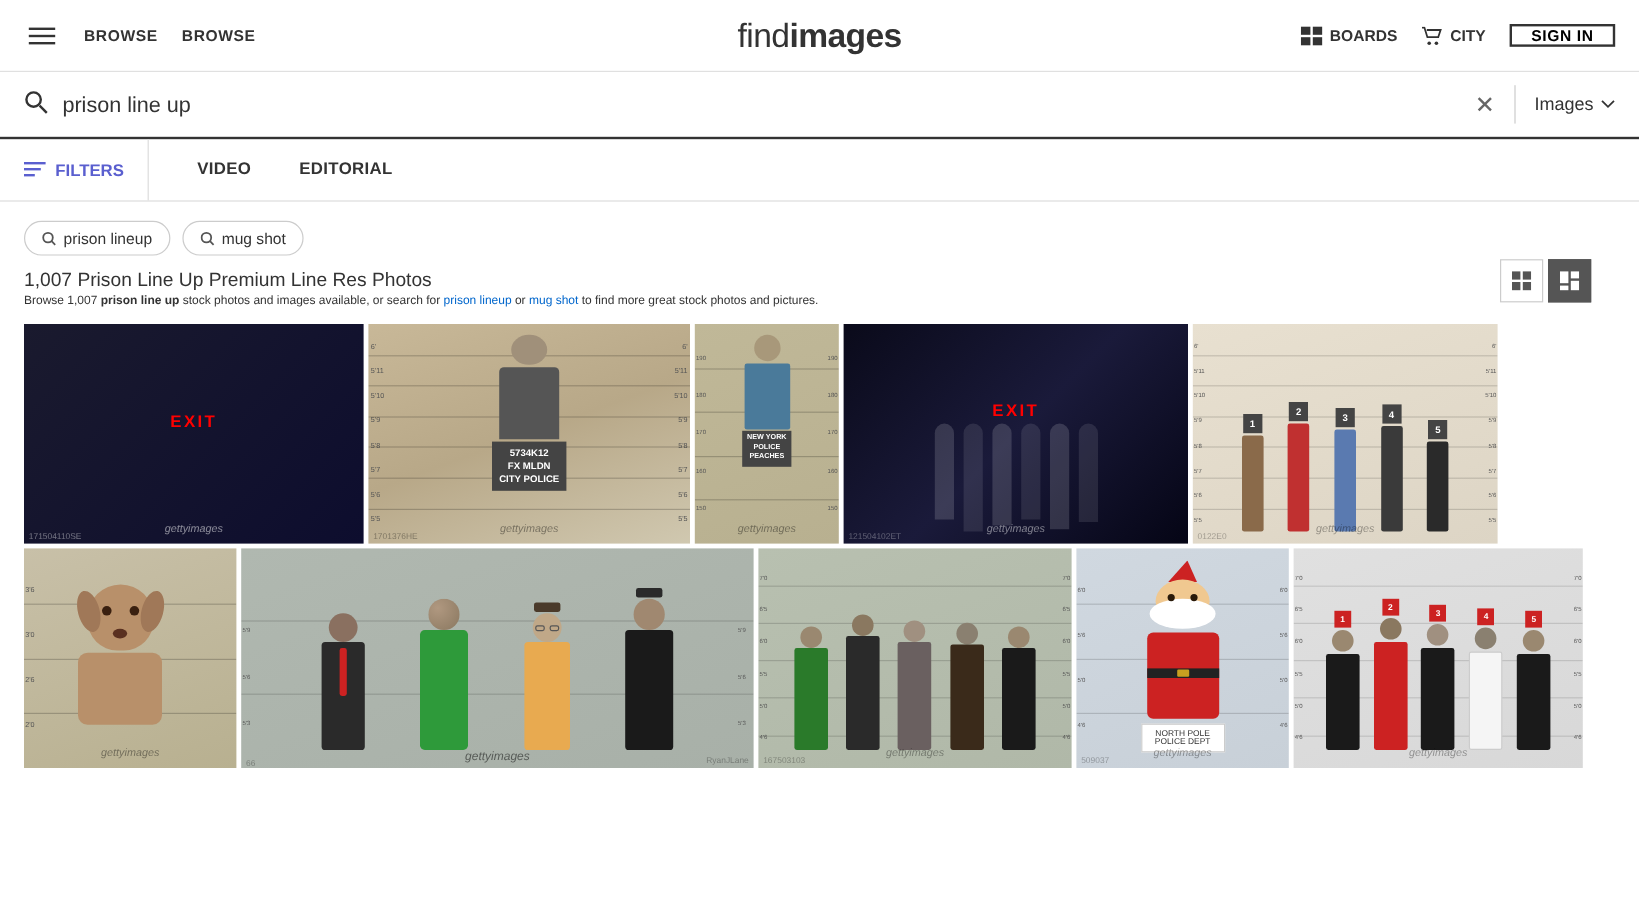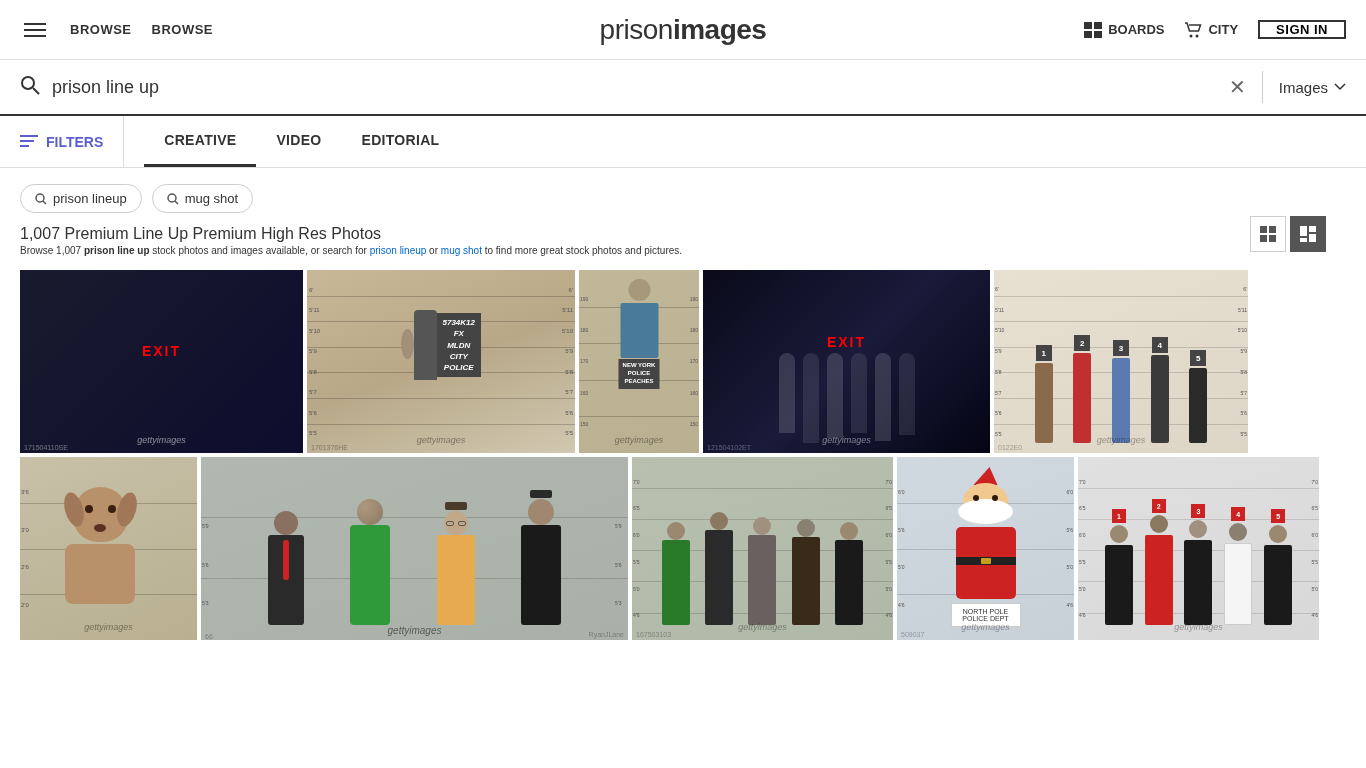--- a/index.html
+++ b/index.html
@@ -257,21 +257,21 @@
     <div class="hamburger">
       <span></span>
       <span></span>
       <span></span>
     </div>
     <a class="nav-link">BROWSE</a>
     <a class="nav-link">BROWSE</a>
   </div>
 
   <div class="logo">
-    <span>prison</span><strong>images</strong>
+    <span>find</span><strong>images</strong>
   </div>
 
   <div class="header-right">
     <div class="header-icon-btn">
       <svg width="18" height="16" viewBox="0 0 18 16" fill="none">
         <rect x="0" y="0" width="8" height="7" fill="#333"></rect>
         <rect x="10" y="0" width="8" height="7" fill="#333"></rect>
         <rect x="0" y="9" width="8" height="7" fill="#333"></rect>
         <rect x="10" y="9" width="8" height="7" fill="#333"></rect>
       </svg>
@@ -309,21 +309,20 @@
 
 <div class="filter-bar">
   <div class="filter-btn">
     <div class="filter-icon">
       <span></span>
       <span></span>
       <span></span>
     </div>
     <span>FILTERS</span>
   </div>
-  <div class="tab-item active">CREATIVE</div>
   <div class="tab-item">VIDEO</div>
   <div class="tab-item">EDITORIAL</div>
 </div>
 
 <div class="suggestions-area">
   <div class="suggestion-pill">
     <svg width="12" height="12" viewBox="0 0 12 12">
       <circle cx="5" cy="5" r="4" stroke="#555" stroke-width="1.5" fill="none"></circle>
       <line x1="8" y1="8" x2="11" y2="11" stroke="#555" stroke-width="1.5"></line>
     </svg>
@@ -335,21 +334,21 @@
       <line x1="8" y1="8" x2="11" y2="11" stroke="#555" stroke-width="1.5"></line>
     </svg>
     <span>mug shot</span>
   </div>
 </div>
 
 <div class="results-header">
   <div class="results-header-row">
     <div>
       <span>1,007</span>
-      <span> Premium Line Up Premium High Res Photos</span>
+      <span> Prison Line Up Premium Line Res Photos</span>
     </div>
     <div class="view-toggles">
       <div class="view-toggle">
         <svg width="16" height="16" viewBox="0 0 16 16">
           <rect x="0" y="0" width="7" height="7" fill="#555"></rect>
           <rect x="9" y="0" width="7" height="7" fill="#555"></rect>
           <rect x="0" y="9" width="7" height="7" fill="#555"></rect>
           <rect x="9" y="9" width="7" height="7" fill="#555"></rect>
         </svg>
       </div>
@@ -403,21 +402,21 @@
 
       <div style="position:absolute;top:0;left:0;right:0;bottom:0;">
         <div style="position:absolute;width:100%;height:1px;background:rgba(0,0,0,0.2);top:14%;"></div>
         <div style="position:absolute;width:100%;height:1px;background:rgba(0,0,0,0.2);top:28%;"></div>
         <div style="position:absolute;width:100%;height:1px;background:rgba(0,0,0,0.2);top:42%;"></div>
         <div style="position:absolute;width:100%;height:1px;background:rgba(0,0,0,0.2);top:56%;"></div>
         <div style="position:absolute;width:100%;height:1px;background:rgba(0,0,0,0.2);top:70%;"></div>
         <div style="position:absolute;width:100%;height:1px;background:rgba(0,0,0,0.2);top:84%;"></div>
       </div>
 
-      <div style="position:absolute;left:50%;transform:translateX(-50%);top:5%;width:80px;height:130px;display:flex;align-items:center;font-style:italic;">
+      <div style="position:absolute;left:50%;transform:translateX(-50%);top:5%;width:80px;height:130px;display:flex;flex-direction:column;align-items:center;">
         <div style="width:30px;height:30px;border-radius:50%;background:#a0907a;"></div>
         <div style="width:50px;height:70px;background:#555;margin-top:2px;border-radius:4px 4px 0 0;"></div>
 
         <div style="background:#444;color:#fff;font-size:8px;font-weight:bold;padding:4px 6px;text-align:center;line-height:1.4;margin-top:2px;">
           5734K12<br>FX MLDN<br>CITY POLICE
         </div>
       </div>
       <div style="position:absolute;bottom:8px;left:0;width:100%;text-align:center;color:rgba(0,0,0,0.4);font-size:9px;font-style:italic;">gettyimages</div>
       <div style="position:absolute;bottom:2px;left:4px;color:rgba(0,0,0,0.35);font-size:7px;">1701376HE</div>
     </div>

